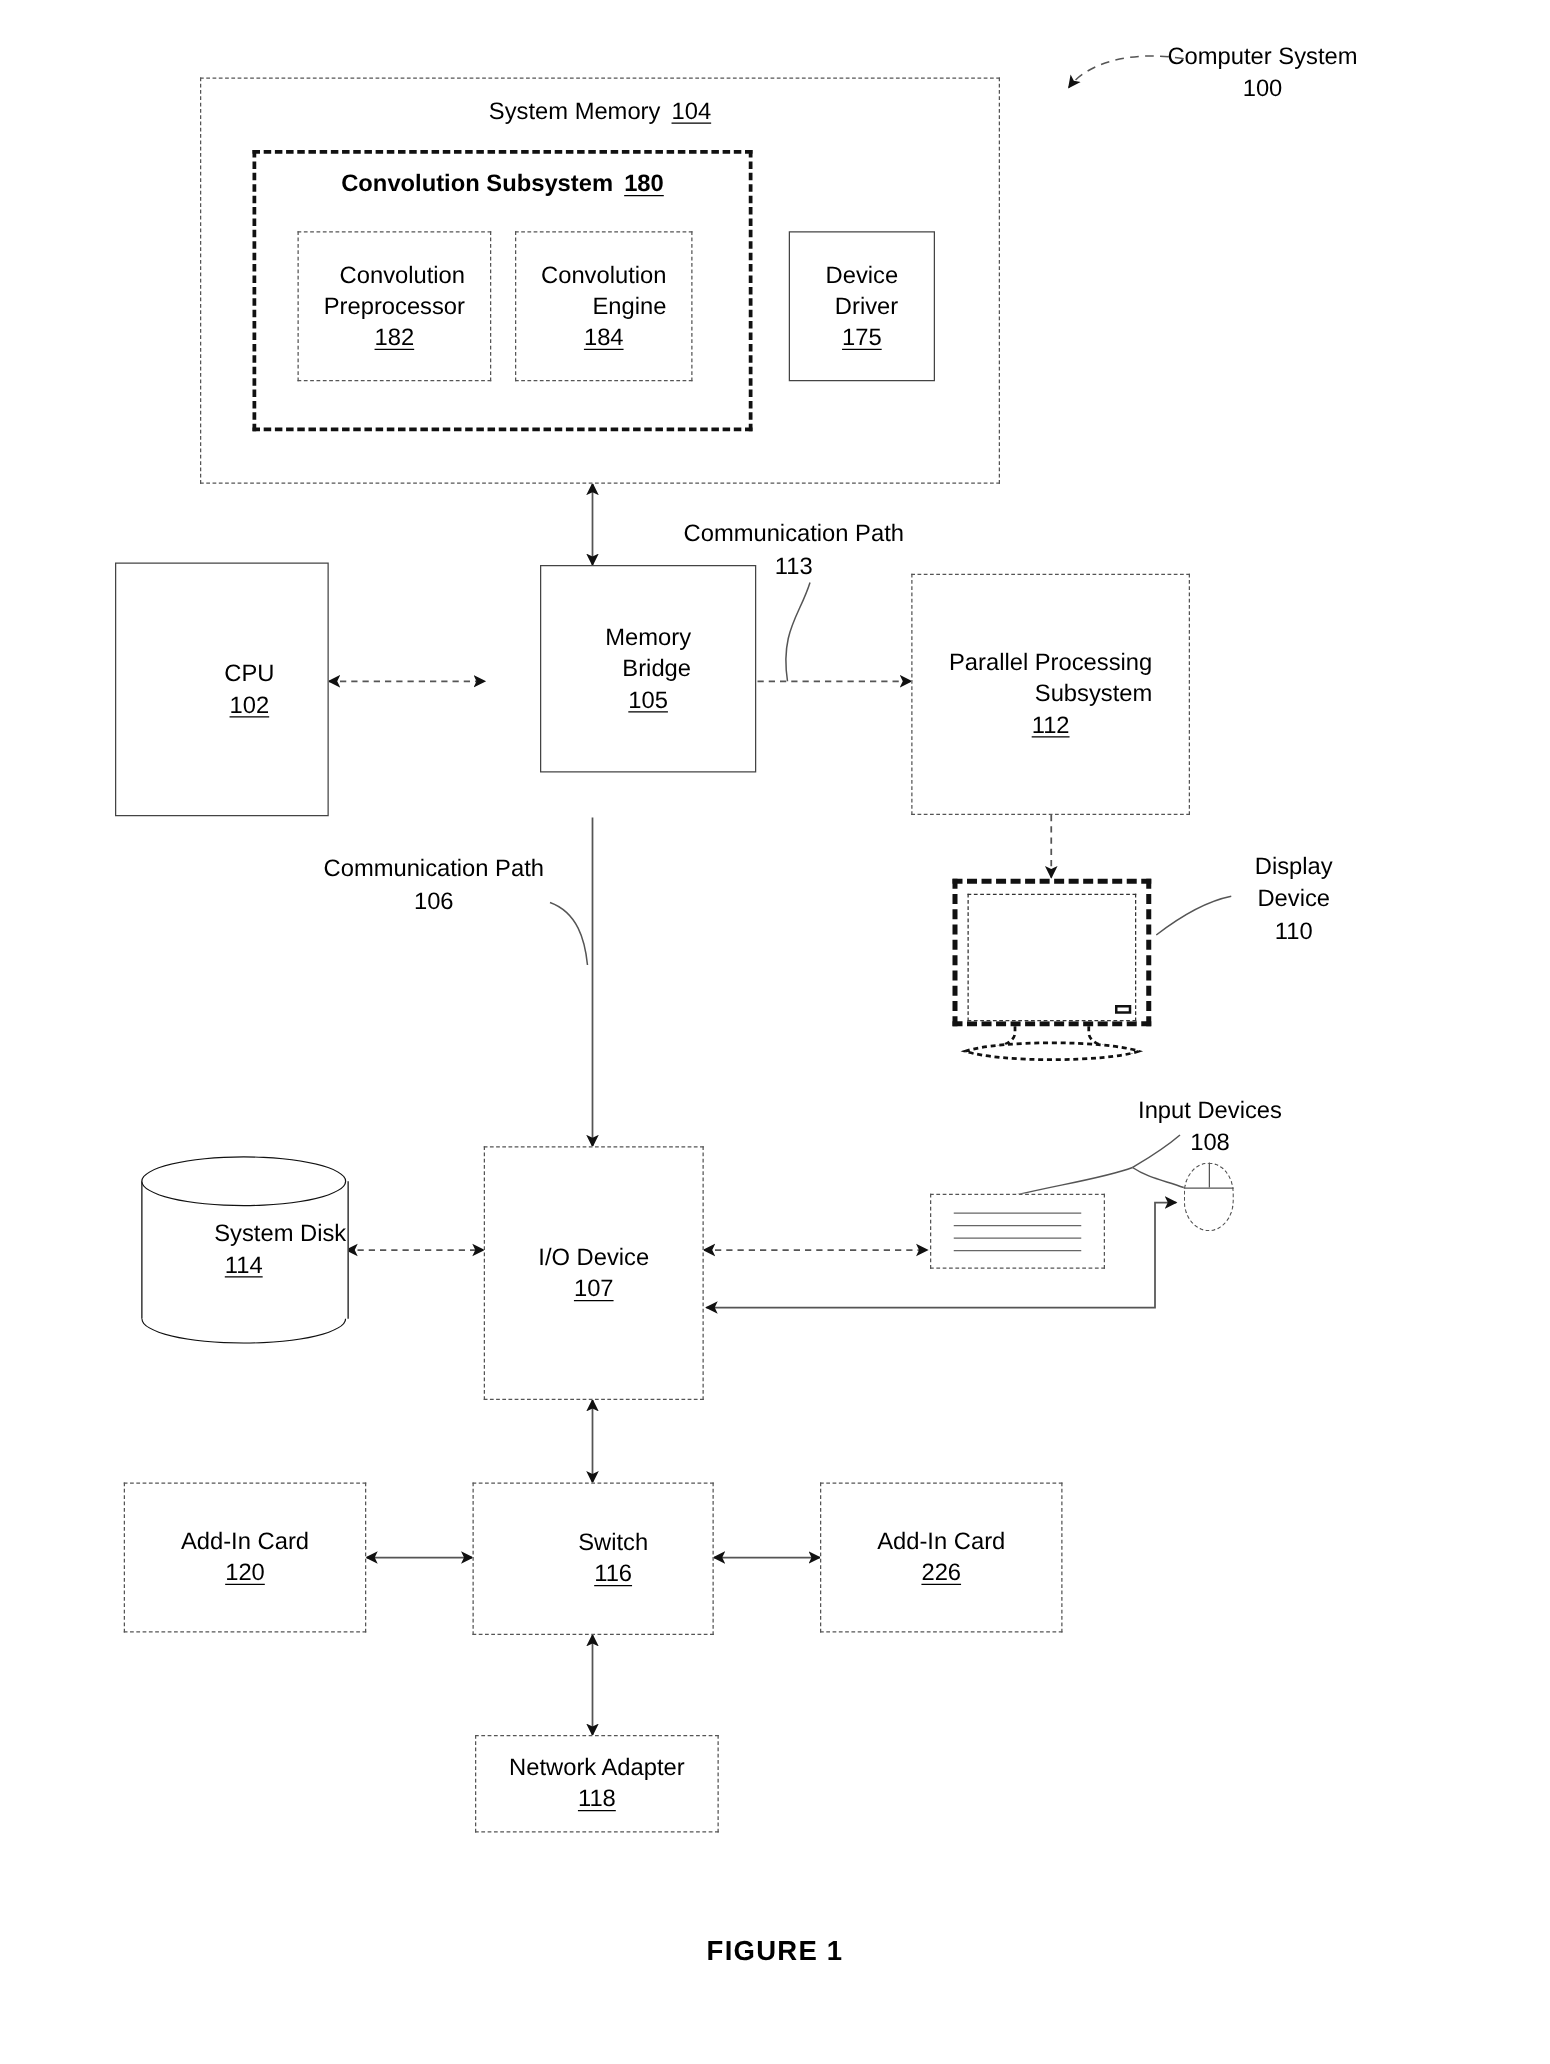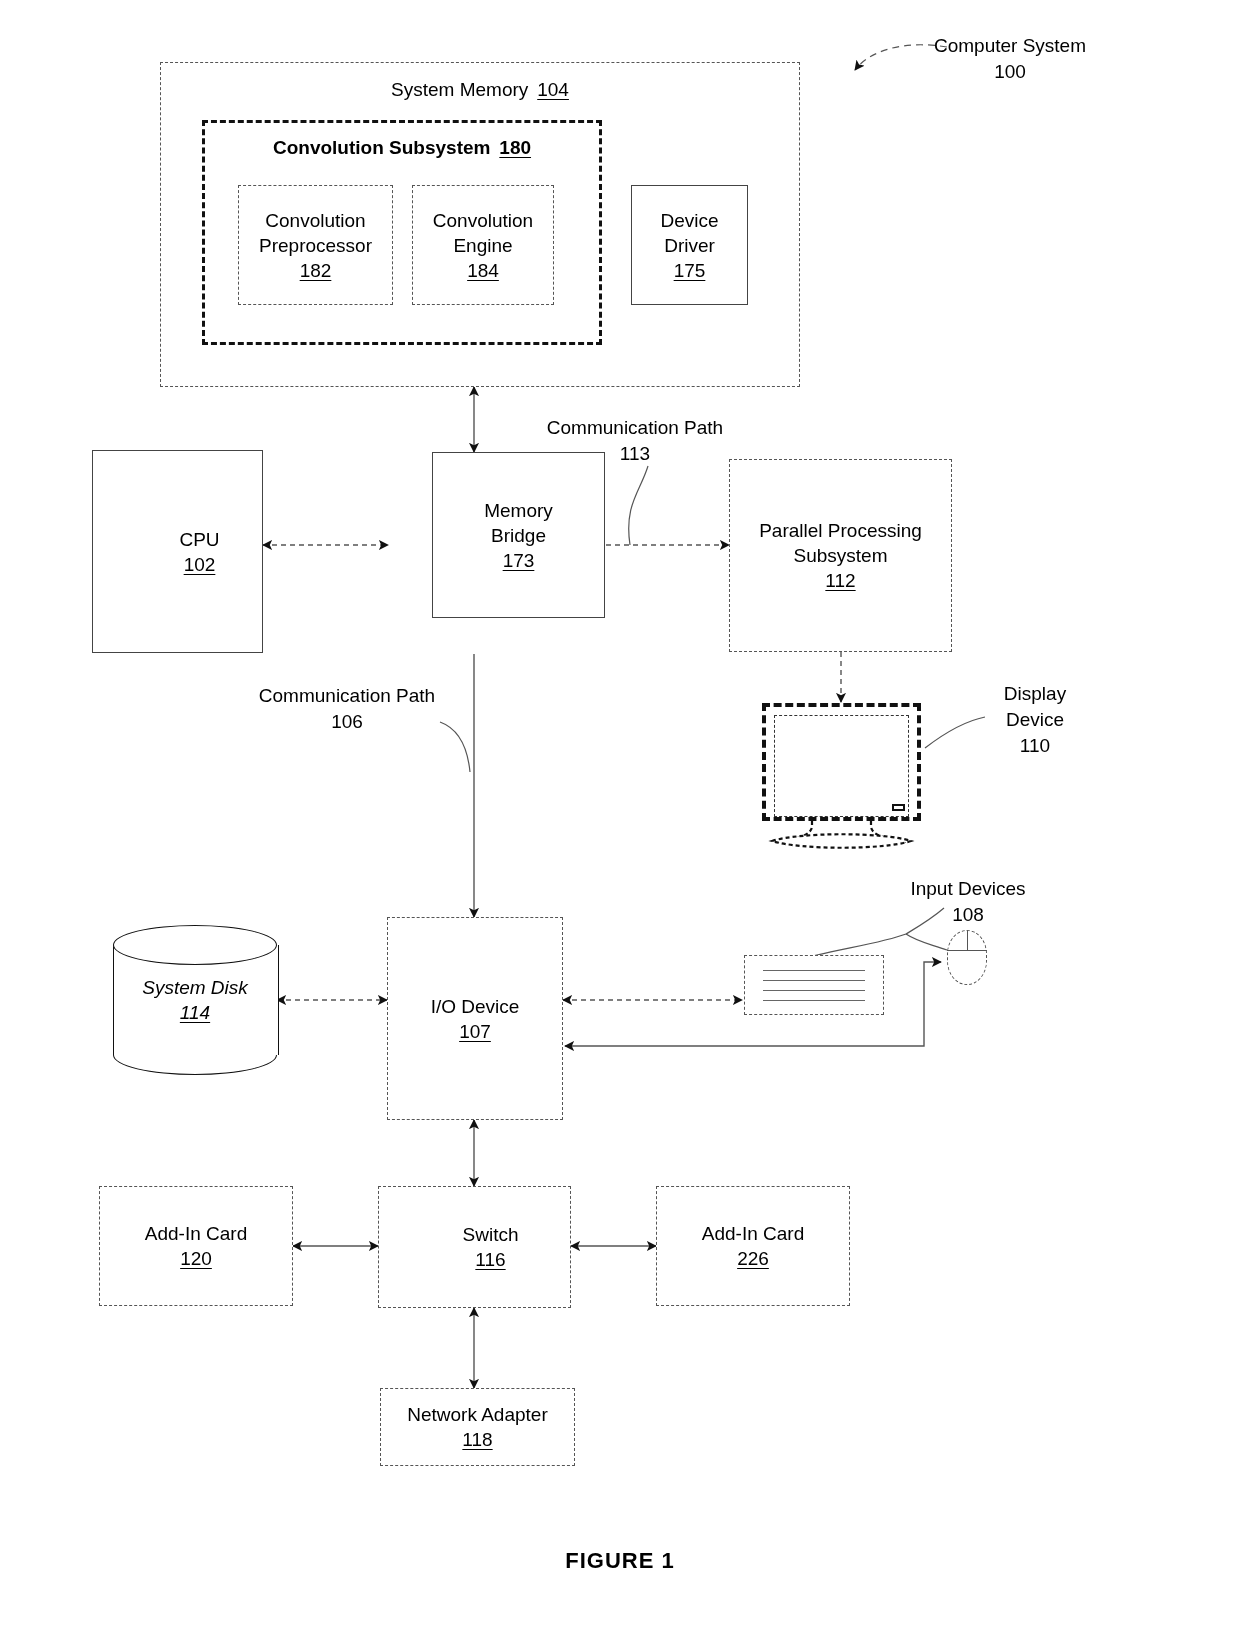--- a/index.html
+++ b/index.html
@@ -7,21 +7,21 @@
        font-family:"Liberation Sans","DejaVu Sans",sans-serif;color:#000;}
   #stage{position:absolute;left:0;top:0;width:1240px;height:1651px;overflow:hidden;}
   svg.layer{position:absolute;left:0;top:0;width:1240px;height:1651px;pointer-events:none;}
 
   .box{position:absolute;box-sizing:border-box;display:flex;flex-direction:column;
        align-items:center;justify-content:center;text-align:center;background:#fff;}
   .dashed{border:1px dashed #555;}
   .solid{border:1px solid #444;}
   .heavy{border:3px dashed #111;}
 
-  .lbl{font-size:19px;line-height:25px;white-space:pre-line;}
+  .lbl{font-size:19px;line-height:25px;white-space:pre-line;text-align:right;}
   .num{font-size:19px;line-height:25px;text-decoration:underline;text-underline-offset:3px;}
   .bold{font-weight:bold;}
 
   .freetext{position:absolute;font-size:19px;line-height:26px;text-align:center;white-space:pre-line;}
 
   
   .boxtitle{position:absolute;top:14px;left:0;right:0;}
   .titleline{font-size:19px;}
 
   
@@ -156,21 +156,21 @@
 108</div>
 
   <div class="box solid" style="left:92px;top:450px;width:171px;height:203px;padding-left:44px;">
     <div class="lbl">CPU</div>
     <div class="num">102</div>
   </div>
 
   <div class="box solid" style="left:388px;top:452px;width:173px;height:166px;margin-left:44px;">
     <div class="lbl">Memory
 Bridge</div>
-    <div class="num">173</div>
+    <div class="num">105</div>
   </div>
 
   <div class="box dashed" style="left:729px;top:459px;width:223px;height:193px;">
     <div class="lbl">Parallel Processing
 Subsystem</div>
     <div class="num">112</div>
   </div>
 
   <div id="monitor" style="left:762px;top:703px;width:159px;height:118px;">
     <div class="bezel">
@@ -179,21 +179,21 @@
     </div>
   </div>
   <svg class="layer" viewBox="0 0 1240 1651">
     <g stroke="#111" stroke-width="2.2" fill="#fff" stroke-dasharray="4 3">
       <path d="M812,821 L812,826 C812,834 800,838 788,840 L776,842"></path>
       <path d="M871,821 L871,826 C871,834 883,838 895,840 L907,842"></path>
       <path d="M772,841 C800,832 884,832 911,841 C884,850 800,850 772,841 Z"></path>
     </g>
   </svg>
 
-  <div id="sysdisk" style="left:113px;top:925px;width:164px;height:150px;font-style:italic;">
+  <div id="sysdisk" style="left:113px;top:925px;width:164px;height:150px;">
     <div class="body"></div>
     <div class="bot"></div>
     <div class="top"></div>
     <div class="txt">
       <div class="lbl">System Disk</div>
       <div class="num">114</div>
     </div>
   </div>
 
   <div class="box dashed" style="left:387px;top:917px;width:176px;height:203px;">

